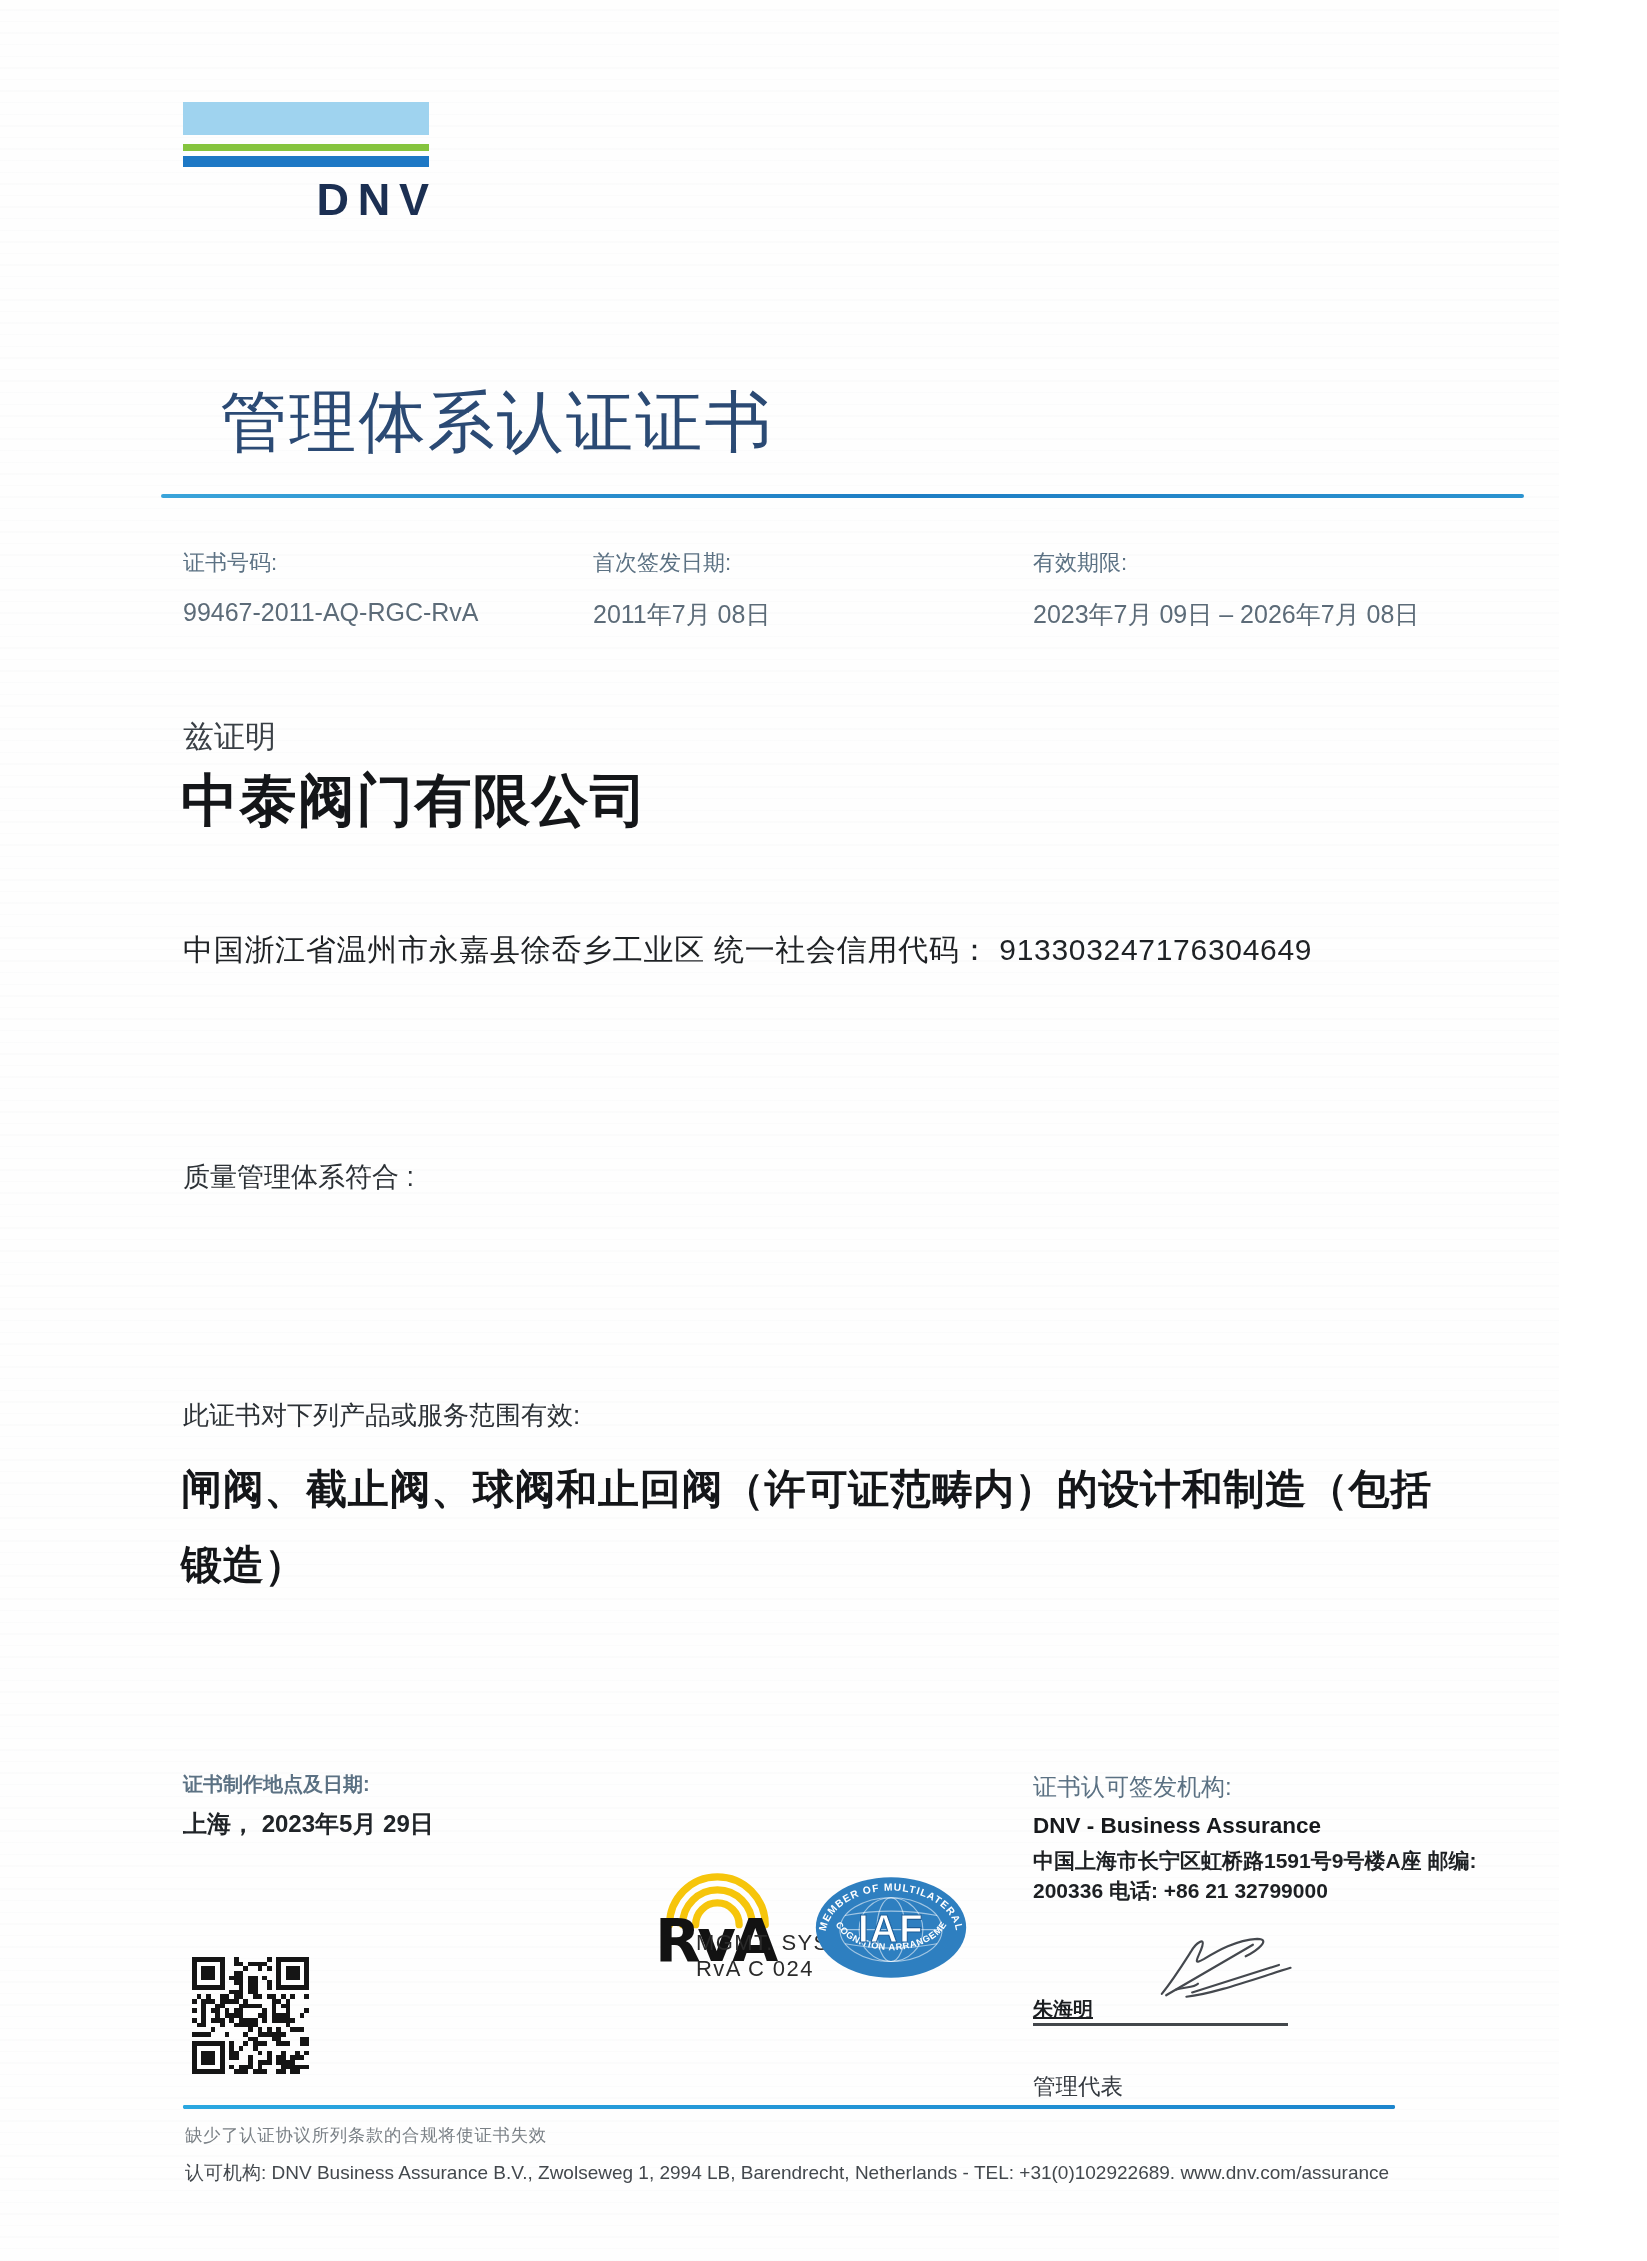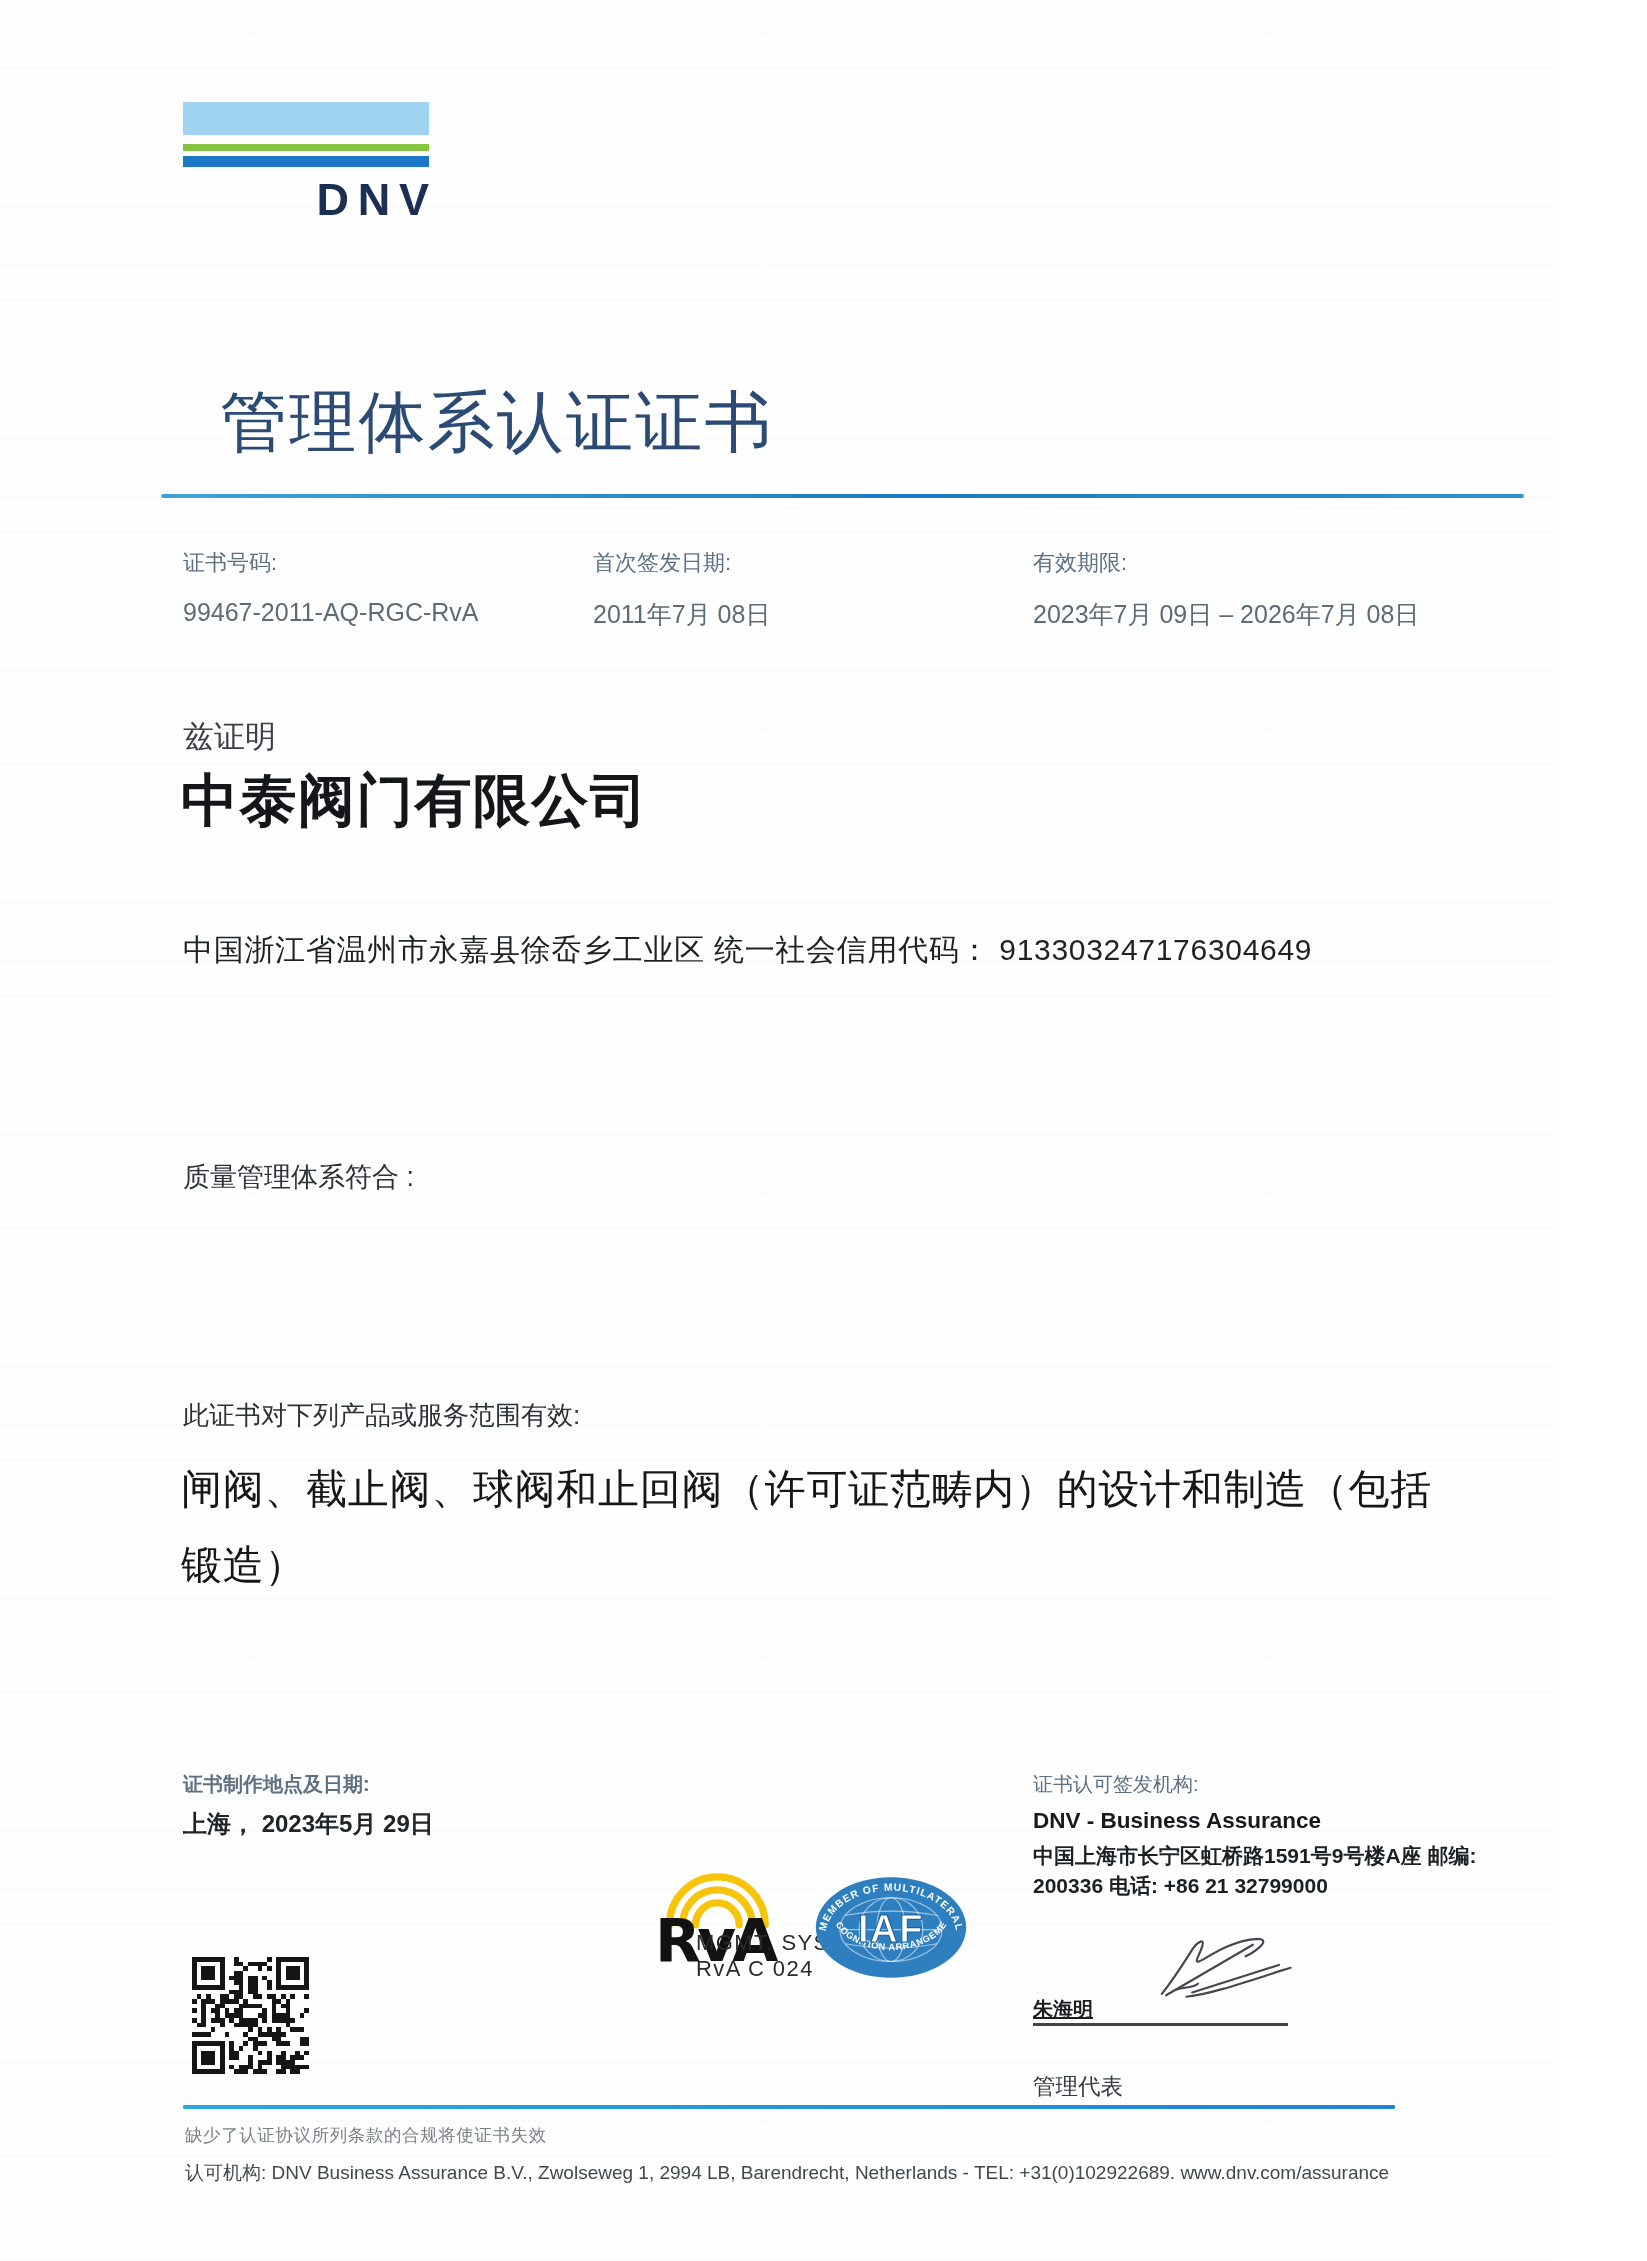--- a/index.html
+++ b/index.html
@@ -39,27 +39,27 @@
   .meta{position:absolute;left:183px;top:548px;display:grid;grid-template-columns:410px 440px auto;}
   .meta .lbl{font-size:22px;color:var(--label-slate);}
   .meta .val{margin-top:20px;font-size:25px;color:var(--value-slate);}
   
   .certify{position:absolute;left:183px;top:716px;font-size:31px;color:#3a4046;}
   .company{position:absolute;left:181px;top:763px;font-size:57px;font-weight:700;color:#141619;letter-spacing:1.4px;}
   .address{position:absolute;left:183px;top:930px;font-size:30px;color:#1f2225;letter-spacing:0.7px;}
   .sys-label{position:absolute;left:183px;top:1159px;font-size:27px;color:#2c3136;}
   .standard{position:absolute;left:181px;top:1212px;font-size:41px;font-weight:700;color:#17191b;}
   .scope-label{position:absolute;left:183px;top:1398px;font-size:26px;color:#2c3136;}
-  .scope{position:absolute;left:181px;top:1451px;width:1254px;font-size:41px;font-weight:400;color:#141619;line-height:1.86;letter-spacing:0.7px;}
+  .scope{position:absolute;left:181px;top:1451px;width:1254px;font-size:41px;font-weight:700;color:#141619;line-height:1.86;letter-spacing:0.7px;}
   
   .issue-block{position:absolute;left:183px;top:1771px;}
   .issue-block .lbl{font-size:20px;color:var(--label-slate);font-weight:bold;}
   .issue-block .val{margin-top:10px;font-size:24px;font-weight:700;color:#202428;}
   .issuer-block{position:absolute;left:1033px;top:1771px;width:522px;}
-  .issuer-block .lbl{font-size:20px;color:var(--label-slate);margin-bottom:10px;}
+  .issuer-block .lbl{font-size:24px;color:var(--label-slate);margin-bottom:10px;}
   .issuer-block .name{font-size:22.5px;font-weight:700;color:#17191c;margin-bottom:6.5px;}
   .issuer-block .line{font-size:21px;font-weight:600;color:#1d2023;line-height:30px;}
   
   .rva-logo{position:absolute;left:642px;top:1855px;width:174px;height:101px;}
   .rva-cap1{position:absolute;left:696px;top:1930px;font-size:22px;color:#2a2a2a;letter-spacing:1.4px;font-weight:500;}
   .rva-cap2{position:absolute;left:696px;top:1956px;font-size:22px;color:#2a2a2a;letter-spacing:1.4px;font-weight:500;}
   .iaf-logo{position:absolute;left:813px;top:1873px;width:156px;height:109px;}
   
   .signature{position:absolute;left:1147px;top:1923px;width:167px;height:94px;}
   .sig-line{position:absolute;left:1033px;top:2023px;width:255px;height:2.9px;background:#43474b;}

